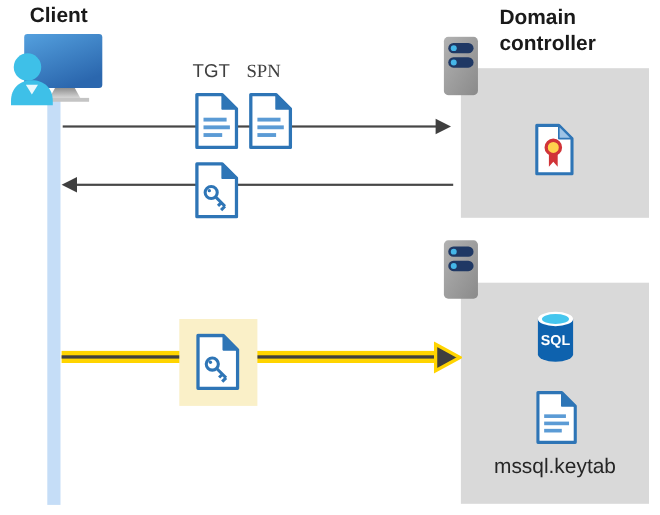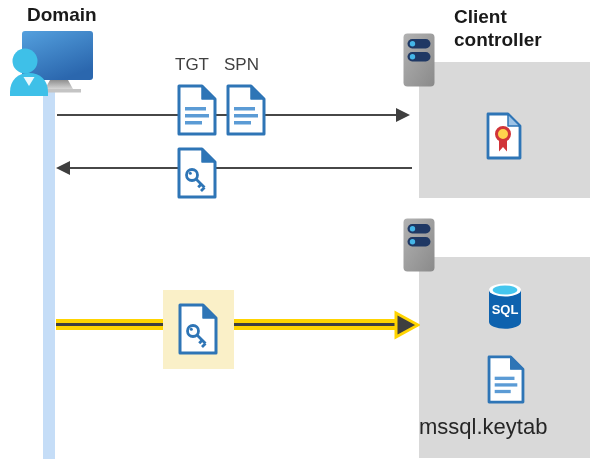--- a/index.html
+++ b/index.html
@@ -9,21 +9,21 @@
   }
   .abs{position:absolute;}
   .node-label{
     font-size:19px;font-weight:bold;color:var(--label-dark,#1a1a1a);
     line-height:23px;letter-spacing:0;
   }
   .sub-label{
     font-size:17px;color:var(--sublabel-gray,#404040);text-align:left;
   }
   .caption-label{
-    font-size:22px;color:#262626;text-align:left;
+    font-size:19px;color:#262626;text-align:center;
   }
   .gray-box{background:var(--box-gray,#d9d9d9);}
   .lifeline{background:var(--lifeline-blue,#c5ddf7);}
   .hline{background:var(--arrow-gray,#474747);height:2px;}
   .arrowhead-right{
     width:0;height:0;border-top:7px solid transparent;border-bottom:7px solid transparent;
     border-left:14px solid var(--arrowhead-gray,#3f3f3f);
   }
   .arrowhead-left{
     width:0;height:0;border-top:7px solid transparent;border-bottom:7px solid transparent;
@@ -65,42 +65,42 @@
   <div class="abs hline" style="left:64px;top:167px;width:348px;"></div>
   <div class="abs arrowhead-left" style="left:56px;top:161px;"></div>
 
   <div class="abs yellow-band" style="left:56px;top:319px;width:342px;height:11px;"></div>
   <div class="abs yellow-core" style="left:56px;top:323px;width:342px;height:3px;"></div>
   <svg class="abs" style="left:394px;top:310px;" width="26" height="30" viewBox="0 0 26 30">
     <polygon class="flow-head" points="2,3 24,15 2,27"></polygon>
   </svg>
   <div class="abs highlight-box" style="left:163px;top:290px;width:71px;height:79px;"></div>
 
-  <div class="abs node-label" style="left:27px;top:3px;">Domain</div>
+  <div class="abs node-label" style="left:27px;top:3px;">Client</div>
   <svg class="abs" style="left:10px;top:30px;" width="84" height="66" viewBox="0 0 84 66">
     <defs>
       <linearGradient id="gmon" x1="0" y1="0" x2="0.55" y2="1">
         <stop offset="0" stop-color="#54A0DE"></stop>
           <stop offset="1" stop-color="#2B67AE"></stop>
       </linearGradient>
       <linearGradient id="gstand" x1="0" y1="0" x2="0" y2="1">
         <stop offset="0" stop-color="#8F8F8F"></stop>
           <stop offset="1" stop-color="#D6D6D6"></stop>
       </linearGradient>
     </defs>
     <rect x="12" y="1" width="71" height="49" rx="3" fill="url(#gmon)"></rect>
     <path d="M40 50 L58 50 L63 59 L35 59 Z" fill="url(#gstand)"></path>
     <rect x="33" y="59" width="38" height="3.5" fill="#C4C4C4"></rect>
     <circle cx="15" cy="31" r="12.5" fill="#3EC0E8"></circle>
     <path d="M0 66 L0 62 C0 50 8 43 19 43 C30 43 38 50 38 62 L38 66 Z" fill="#3EC0E8"></path>
     <path d="M13.5 47 L19 56 L24.5 47 Z" fill="#EAF8FD"></path>
   </svg>
 
   <div class="abs sub-label" style="left:175px;top:55px;width:44px;">TGT</div>
-  <div class="abs sub-label" style="left:224px;top:55px;width:44px;">SPN</div>
+  <div class="abs sub-label" style="left:224px;top:55px;width:44px;font-family:Liberation Serif, serif;">SPN</div>
 
   <svg class="abs" style="left:177px;top:84px;" width="40" height="52" viewBox="0 0 40 52">
     <path class="doc-body" d="M2 2 H25 L38 15 V50 H2 Z"></path>
     <path class="doc-fold" d="M25 2 L38 15 H25 Z"></path>
     <rect class="doc-line" x="8" y="23" width="21" height="3.5"></rect>
     <rect class="doc-line" x="8" y="30" width="24" height="3.5"></rect>
     <rect class="doc-line" x="8" y="37" width="17" height="3.5"></rect>
   </svg>
 
   <svg class="abs" style="left:226px;top:84px;" width="40" height="52" viewBox="0 0 40 52">
@@ -133,21 +133,21 @@
         <stop offset="0" stop-color="#B2B2B2"></stop>
           <stop offset="1" stop-color="#8A8A8A"></stop>
       </linearGradient>
     </defs>
     <rect x="0.5" y="0.5" width="31" height="53" rx="4" fill="url(#gsrv1)"></rect>
     <rect class="server-bar" x="4.5" y="6" width="23" height="9.5" rx="4.75"></rect>
     <circle class="server-dot" cx="9.5" cy="10.75" r="2.7"></circle>
     <rect class="server-bar" x="4.5" y="19" width="23" height="9.5" rx="4.75"></rect>
     <circle class="server-dot" cx="9.5" cy="23.75" r="2.7"></circle>
   </svg>
-  <div class="abs node-label" style="left:454px;top:5px;width:132px;">Client controller</div>
+  <div class="abs node-label" style="left:454px;top:5px;width:132px;">Domain controller</div>
   <svg class="abs" style="left:486px;top:112px;" width="36" height="48" viewBox="0 0 36 48">
     <path class="doc-body" d="M2 2 H22 L34 14 V46 H2 Z" style="stroke-width:2.8;"></path>
     <path class="doc-fold-light" d="M22 2 L34 14 H22 Z"></path>
     <circle class="cert-seal" cx="17" cy="22" r="6.5"></circle>
     <path class="cert-ribbon" d="M13 27.5 V39.5 L17 35 L21 39.5 V27.5 Z"></path>
   </svg>
 
   <svg class="abs" style="left:403px;top:218px;" width="32" height="54" viewBox="0 0 32 54">
     <defs>
       <linearGradient id="gsrv2" x1="0" y1="0" x2="1" y2="1">

